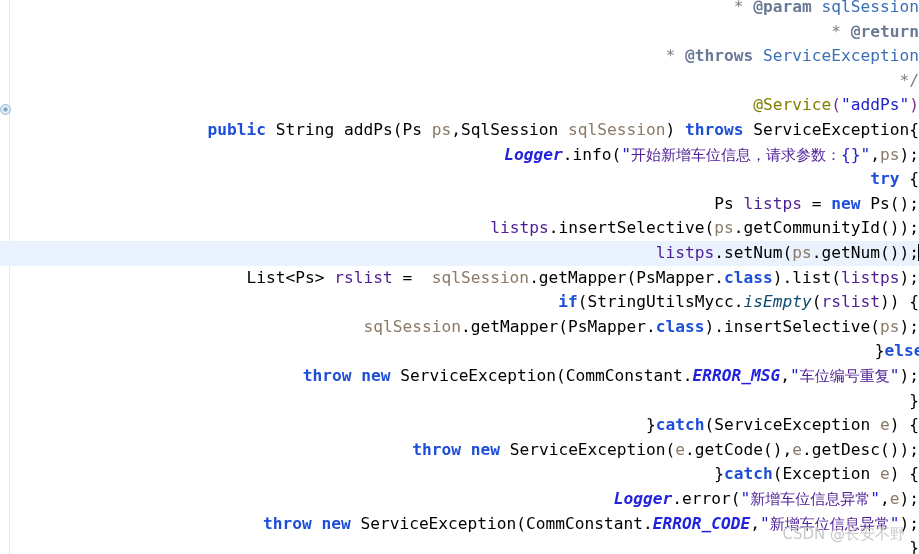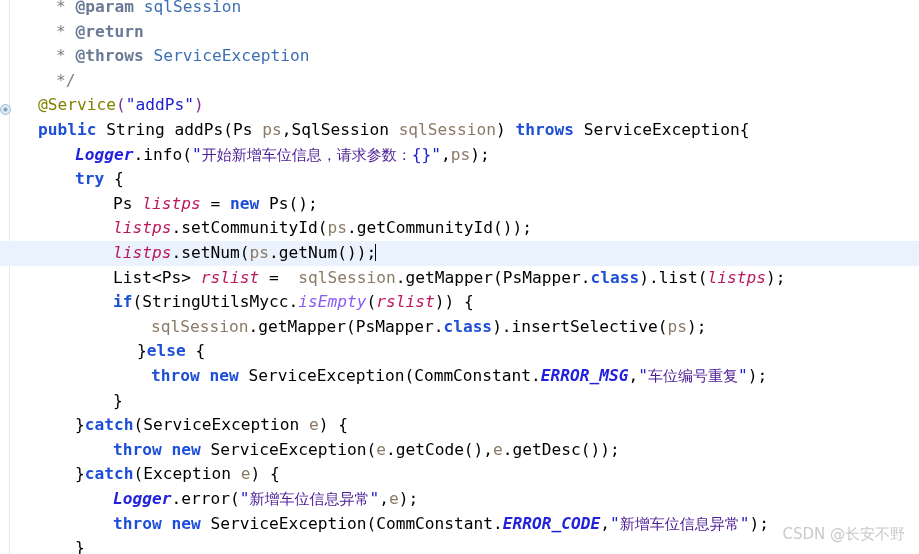--- a/index.html
+++ b/index.html
@@ -10,20 +10,21 @@
   }
   body {
     font-family: "DejaVu Sans Mono", "Liberation Mono", monospace;
   }
   #editor-root {
     position: relative;
     width: 919px;
     height: 554px;
     background: #ffffff;
     overflow: hidden;
+    text-align: right;
   }
 
   
   .gutter-rule {
     position: absolute;
     left: 9px;
     top: 0;
     width: 1px;
     height: 554px;
     background: #e8e8e8;
@@ -79,22 +80,22 @@
   }
 
   
   .tk-plain    { color: #000000; }
   .tk-kw2      { color: #1d4ed8; font-weight: bold; }   
   .tk-str      { color: #2020d0; }
   .tk-anno     { color: #808000; }                      
   .tk-paren    { color: #7d2c8f; }
   .tk-static   { color: #2222dd; font-weight: bold; font-style: italic; }  
   .tk-logger   { color: #2222dd; font-weight: bold; font-style: italic; }
-  .tk-method-i { color: #8b5cf6; font-style: italic; }  
-  .tk-local    { color: #be185d; font-style: italic; }                      
+  .tk-method-i { color: #0c4a6e; font-style: italic; }  
+  .tk-local    { color: #4c1d95; }                      
   .tk-param    { color: #8a7a66; }
   .tk-cmt      { color: #808080; }                      
   .tk-cmt-tag  { color: #6a7a95; font-weight: bold; }   
   .tk-cmt-val  { color: #3d6fb5; }                      
   .tk-cjk      { color: #4c1d95; font-family: "DejaVu Sans", "Liberation Sans", sans-serif; font-size: 15px; }
 
   
   .watermark {
     position: absolute;
     right: 14px;
@@ -123,21 +124,21 @@
   <div class="code-surface">
       <div class="code-line" style="top: -5px;"><span class="txt" style="display: inline-block; width: 56px;"></span><span class="txt tk-cmt">* </span><span class="txt tk-cmt-tag">@param</span><span class="txt tk-cmt"> </span><span class="txt tk-cmt-val">sqlSession</span></div>
       <div class="code-line" style="top: 19.6px; text-decoration: underline;"><span class="txt" style="display: inline-block; width: 56px;"></span><span class="txt tk-cmt">* </span><span class="txt tk-cmt-tag">@return</span></div>
       <div class="code-line" style="top: 44.2px;"><span class="txt" style="display: inline-block; width: 56px;"></span><span class="txt tk-cmt">* </span><span class="txt tk-cmt-tag">@throws</span><span class="txt tk-cmt"> </span><span class="txt tk-cmt-val">ServiceException</span></div>
       <div class="code-line" style="top: 68.8px;"><span class="txt" style="display: inline-block; width: 56px;"></span><span class="txt tk-cmt">*/</span></div>
       <div class="code-line" style="top: 93.4px;"><span class="txt" style="display: inline-block; width: 38px;"></span><span class="txt tk-anno">@Service</span><span class="txt tk-paren">(</span><span class="txt tk-str">"addPs"</span><span class="txt tk-paren">)</span></div>
       <div class="code-line" style="top: 118px;"><span class="txt" style="display: inline-block; width: 38px;"></span><span class="txt tk-kw2">public</span><span class="txt tk-plain"> String addPs(Ps </span><span class="txt tk-param">ps</span><span class="txt tk-plain">,SqlSession </span><span class="txt tk-param">sqlSession</span><span class="txt tk-plain">) </span><span class="txt tk-kw2">throws</span><span class="txt tk-plain"> ServiceException{</span></div>
       <div class="code-line" style="top: 142.6px;"><span class="txt" style="display: inline-block; width: 75px;"></span><span class="txt tk-logger">Logger</span><span class="txt tk-plain">.info(</span><span class="txt tk-str">"</span><span class="txt tk-cjk">开始新增车位信息，请求参数：</span><span class="txt tk-str">{}"</span><span class="txt tk-plain">,</span><span class="txt tk-param">ps</span><span class="txt tk-plain">);</span></div>
       <div class="code-line" style="top: 167.2px;"><span class="txt" style="display: inline-block; width: 75px;"></span><span class="txt tk-kw2">try</span><span class="txt tk-plain"> {</span></div>
       <div class="code-line" style="top: 191.8px;"><span class="txt" style="display: inline-block; width: 113px;"></span><span class="txt tk-plain">Ps </span><span class="txt tk-local">listps</span><span class="txt tk-plain"> = </span><span class="txt tk-kw2">new</span><span class="txt tk-plain"> Ps();</span></div>
-      <div class="code-line" style="top: 216.4px;"><span class="txt" style="display: inline-block; width: 113px;"></span><span class="txt tk-local">listps</span><span class="txt tk-plain">.setCommunityId(</span><span class="txt tk-param">ps</span><span class="txt tk-plain">.getCommunityId());</span></div>
+      <div class="code-line" style="top: 216.4px;"><span class="txt" style="display: inline-block; width: 113px;"></span><span class="txt tk-local">listps</span><span class="txt tk-plain">.insertSelective(</span><span class="txt tk-param">ps</span><span class="txt tk-plain">.getCommunityId());</span></div>
       <div class="code-line line-highlight" style="top: 241px;"><span class="txt" style="display: inline-block; width: 113px;"></span><span class="txt tk-local">listps</span><span class="txt tk-plain">.setNum(</span><span class="txt tk-param">ps</span><span class="txt tk-plain">.getNum());</span><span class="caret"></span></div>
       <div class="code-line" style="top: 265.6px;"><span class="txt" style="display: inline-block; width: 113px;"></span><span class="txt tk-plain">List&lt;Ps&gt; </span><span class="txt tk-local">rslist</span><span class="txt tk-plain"> =  </span><span class="txt tk-param">sqlSession</span><span class="txt tk-plain">.getMapper(PsMapper.</span><span class="txt tk-kw2">class</span><span class="txt tk-plain">).list(</span><span class="txt tk-local">listps</span><span class="txt tk-plain">);</span></div>
       <div class="code-line" style="top: 290.2px;"><span class="txt" style="display: inline-block; width: 113px;"></span><span class="txt tk-kw2">if</span><span class="txt tk-plain">(StringUtilsMycc.</span><span class="txt tk-method-i">isEmpty</span><span class="txt tk-plain">(</span><span class="txt tk-local">rslist</span><span class="txt tk-plain">)) {</span></div>
       <div class="code-line" style="top: 314.8px;"><span class="txt" style="display: inline-block; width: 151px;"></span><span class="txt tk-param">sqlSession</span><span class="txt tk-plain">.getMapper(PsMapper.</span><span class="txt tk-kw2">class</span><span class="txt tk-plain">).insertSelective(</span><span class="txt tk-param">ps</span><span class="txt tk-plain">);</span></div>
       <div class="code-line" style="top: 339.4px; padding-left: 24px;"><span class="txt" style="display: inline-block; width: 113px;"></span><span class="txt tk-plain">}</span><span class="txt tk-kw2">else</span><span class="txt tk-plain"> {</span></div>
       <div class="code-line" style="top: 364px;"><span class="txt" style="display: inline-block; width: 151px;"></span><span class="txt tk-kw2">throw new</span><span class="txt tk-plain"> ServiceException(CommConstant.</span><span class="txt tk-static">ERROR_MSG</span><span class="txt tk-plain">,</span><span class="txt tk-str">"</span><span class="txt tk-cjk">车位编号重复</span><span class="txt tk-str">"</span><span class="txt tk-plain">);</span></div>
       <div class="code-line" style="top: 388.6px;"><span class="txt" style="display: inline-block; width: 113px;"></span><span class="txt tk-plain">}</span></div>
       <div class="code-line" style="top: 413.2px;"><span class="txt" style="display: inline-block; width: 75px;"></span><span class="txt tk-plain">}</span><span class="txt tk-kw2">catch</span><span class="txt tk-plain">(ServiceException </span><span class="txt tk-param">e</span><span class="txt tk-plain">) {</span></div>
       <div class="code-line" style="top: 437.8px;"><span class="txt" style="display: inline-block; width: 113px;"></span><span class="txt tk-kw2">throw new</span><span class="txt tk-plain"> ServiceException(</span><span class="txt tk-param">e</span><span class="txt tk-plain">.getCode(),</span><span class="txt tk-param">e</span><span class="txt tk-plain">.getDesc());</span></div>
       <div class="code-line" style="top: 462.4px;"><span class="txt" style="display: inline-block; width: 75px;"></span><span class="txt tk-plain">}</span><span class="txt tk-kw2">catch</span><span class="txt tk-plain">(Exception </span><span class="txt tk-param">e</span><span class="txt tk-plain">) {</span></div>

